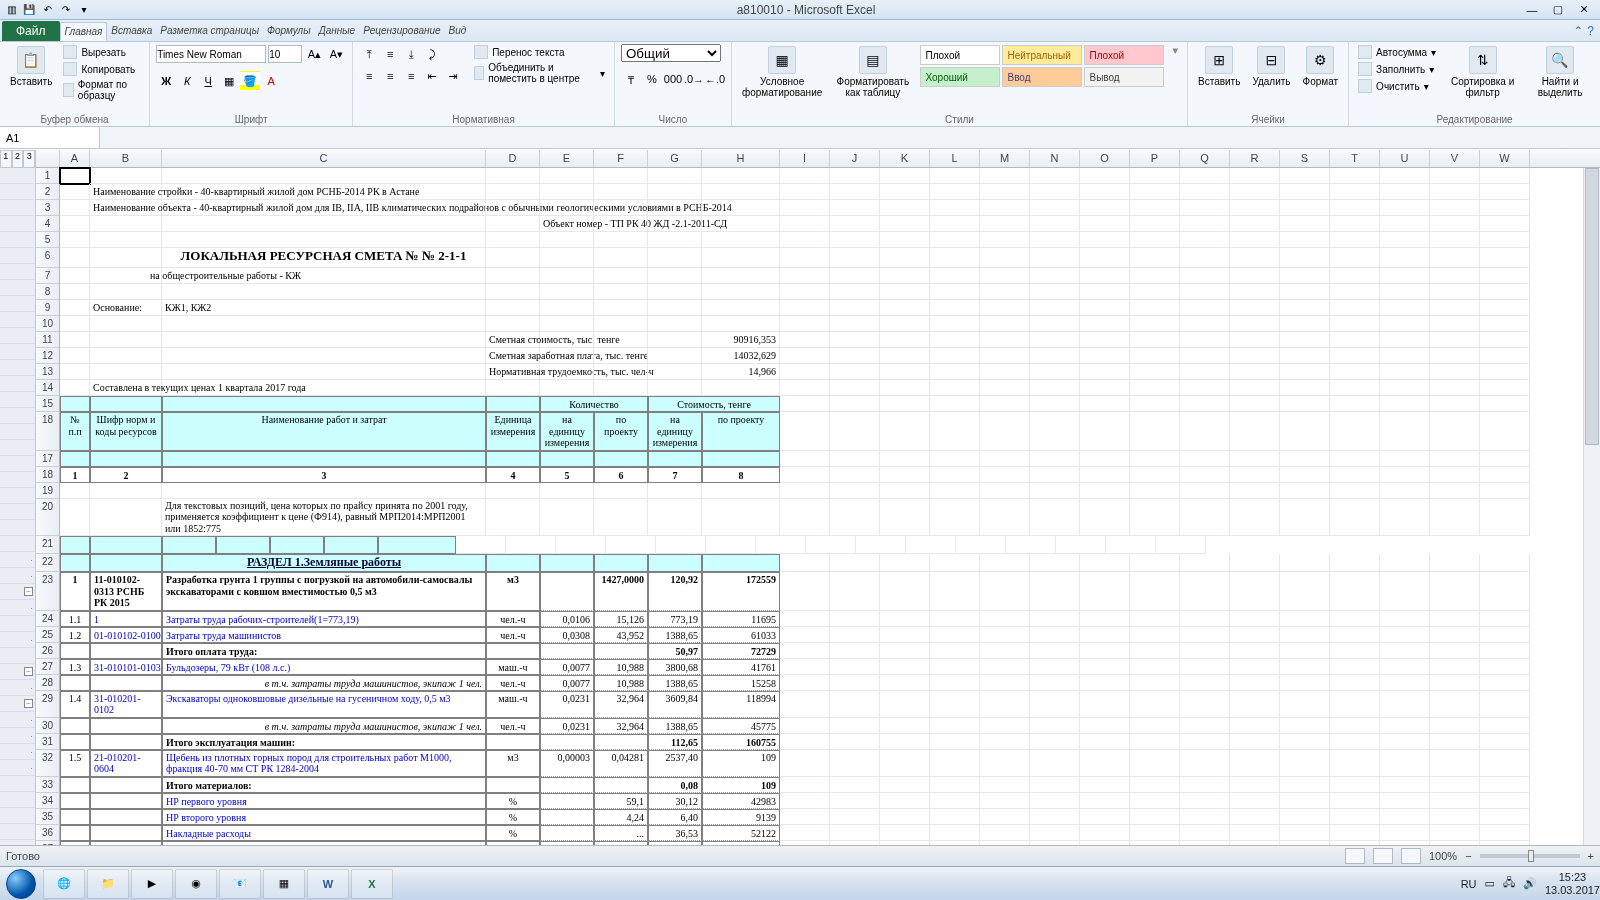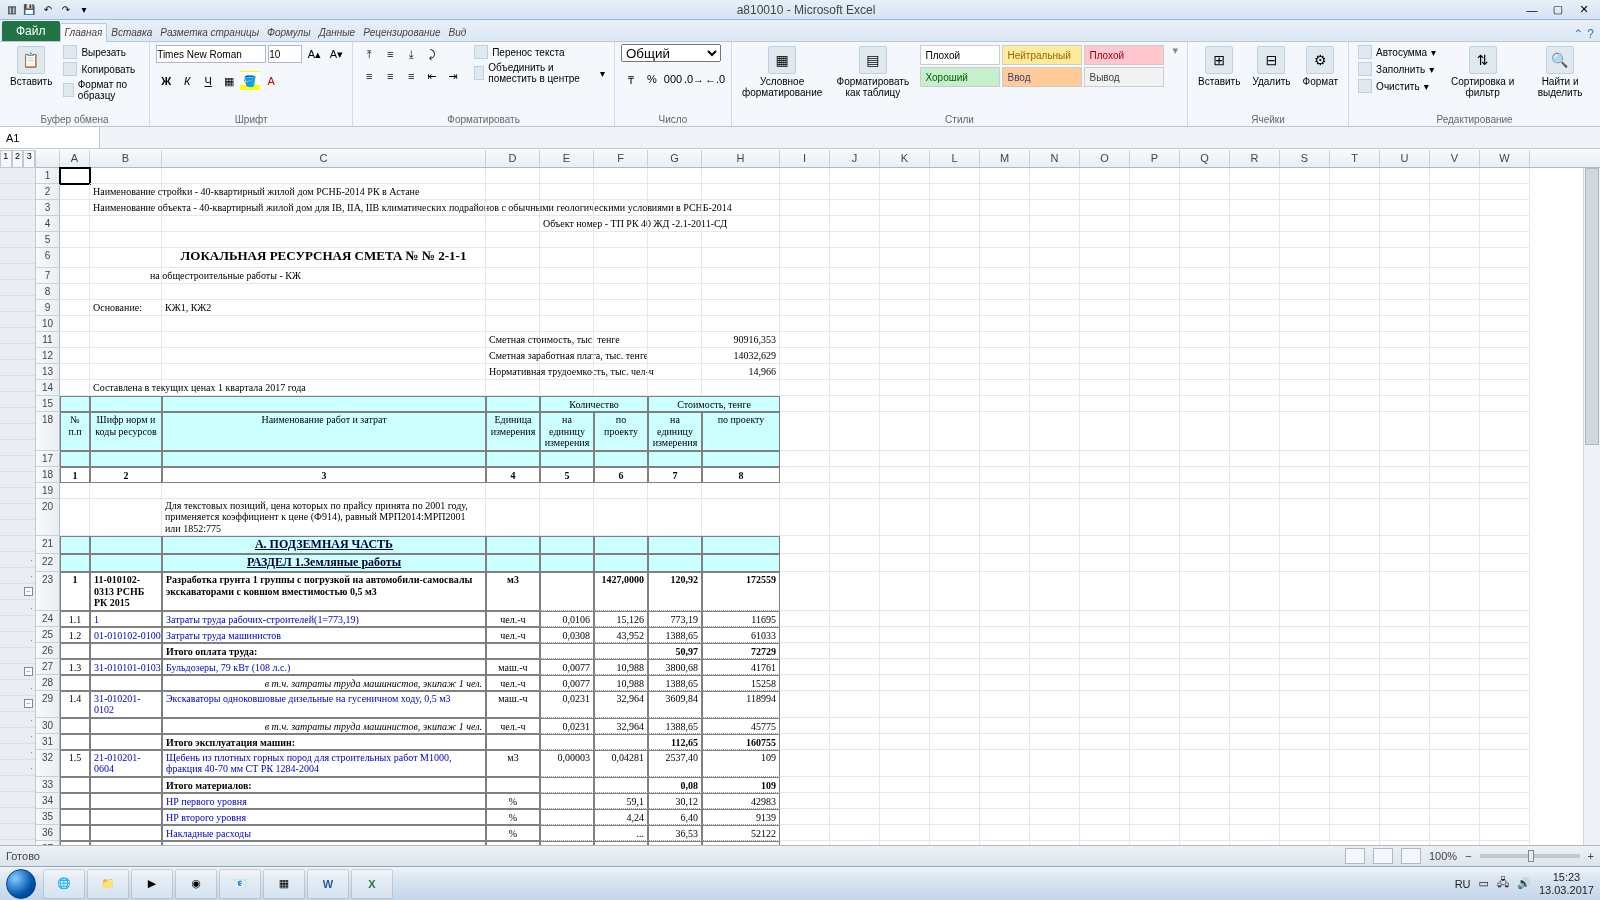--- a/index.html
+++ b/index.html
@@ -7,21 +7,21 @@
 
 
 .title-bar { height: 20px; background: linear-gradient(#e8f0f8,#d4e4f4); display: flex; align-items: center; padding: 0 4px; border-bottom: 1px solid #a0b8d0; }
 .title-bar .qat { display: flex; gap: 2px; align-items: center; }
 .title-bar .qat .ico { width: 16px; height: 16px; border: 1px solid transparent; display: inline-flex; align-items: center; justify-content: center; font-size: 10px; cursor: pointer; }
 .title-bar .title { flex: 1; text-align: center; color: #444; font-size: 12px; }
 .title-bar .win-ctl { display: flex; gap: 2px; }
 .title-bar .win-ctl span { width: 24px; height: 16px; display: inline-flex; align-items: center; justify-content: center; cursor: pointer; }
 
 
-.ribbon-tabs { height: 22px; background: linear-gradient(#e8f0f8,#dce8f4); display: flex; align-items: flex-end; padding-left: 2px; border-bottom: 1px solid #b8c8d8; }
+.ribbon-tabs { height: 22px; background: linear-gradient(#e8f0f8,#dce8f4); display: flex; align-items: center; padding-left: 2px; border-bottom: 1px solid #b8c8d8; }
 .file-tab { background: #217346; color: #fff; padding: 3px 14px; font-size: 12px; border-radius: 2px 2px 0 0; cursor: pointer; }
 .tab { padding: 3px 4px; font-size: 10px; color: #444; cursor: pointer; font-style: italic; }
 .tab.active { background: #f4f8fc; border: 1px solid #b8c8d8; border-bottom: 1px solid #f4f8fc; border-radius: 2px 2px 0 0; margin-bottom: -1px; }
 .ribbon-tabs .right { margin-left: auto; display: flex; gap: 4px; padding-right: 6px; }
 .ribbon-tabs .right span { cursor: pointer; color: #5577aa; font-size: 12px; }
 
 
 .ribbon { height: 85px; background: #f4f8fc; border-bottom: 1px solid #b8c8d8; display: flex; }
 .group { border-right: 1px solid #d0dce8; padding: 2px 6px 0 6px; display: flex; flex-direction: column; }
 .group-body { flex: 1; display: flex; align-items: flex-start; gap: 4px; }
@@ -100,21 +100,21 @@
 .status-bar .right { margin-left: auto; display: flex; gap: 8px; align-items: center; }
 .view-btn { width: 20px; height: 16px; border: 1px solid #b0b8c0; background: #f4f8fc; cursor: pointer; }
 .zoom-slider { width: 100px; height: 4px; background: #c0c8d0; position: relative; }
 .zoom-slider .th { position: absolute; left: 48%; top: -4px; width: 6px; height: 12px; background: #e8ecf0; border: 1px solid #888; }
 
 
 .taskbar { position: absolute; bottom: 0; left: 0; right: 0; height: 34px; background: linear-gradient(#f0f4f8,#d8e4f0 40%,#c4d6ea); border-top: 1px solid #90a8c0; display: flex; align-items: center; z-index: 10; }
 .start-orb { width: 42px; height: 34px; display: flex; align-items: center; justify-content: center; cursor: pointer; }
 .start-orb .orb { width: 30px; height: 30px; border-radius: 50%; background: radial-gradient(circle at 30% 30%, #8cf, #05a 60%, #037); border: 1px solid #048; }
 .task-ico { width: 42px; height: 30px; margin: 0 1px; background: rgba(255,255,255,0.3); border: 1px solid rgba(0,0,0,0.15); border-radius: 2px; display: flex; align-items: center; justify-content: center; cursor: pointer; }
-.tray { margin-left: auto; display: flex; align-items: center; gap: 8px; padding-right: 6px; color: #222; font-size: 11px; }
+.tray { margin-left: auto; display: flex; align-items: center; gap: 8px; color: #222; font-size: 11px; }
 .tray .clock { text-align: center; line-height: 1.1; }
 
 .vscroll { position: absolute; right: 0; top: 18px; bottom: 0; width: 17px; background: #eef2f6; border-left: 1px solid #d0d8e0; }
 .vscroll .thumb { position: absolute; top: 0; height: 40%; left: 1px; right: 1px; background: #d0d8e0; border: 1px solid #b0b8c0; }
 </style>
 </head>
 <body>
 
 <div class="title-bar">
   <div class="qat">
@@ -210,21 +210,21 @@
         </div>
       </div>
       <div class="small-stack" style="margin-left:4px">
         <div class="small-btn">
             <span class="ic"></span>
             <span>Перенос текста</span>
           </div>
         <div class="small-btn"><span class="ic"></span><span>Объединить и поместить в центре</span> ▾</div>
       </div>
     </div>
-    <div class="group-label">Форматировать</div>
+    <div class="group-label">Нормативная</div>
   </div>
 
   <div class="group">
     <div class="group-body" style="flex-direction:column">
       <select class="font-name" style="width:100px"><option>Общий</option></select>
       <div class="btn-row" style="margin-top:3px">
         <span class="tbtn">₸</span>
         <span class="tbtn">%</span>
         <span class="tbtn">000</span>
         <span class="tbtn">.0→</span>
@@ -911,21 +911,20 @@
           <div class="cell cR"></div>
           <div class="cell cR"></div>
           <div class="cell cR"></div>
           <div class="cell cR"></div>
           <div class="cell cR"></div>
         </div>
         <div class="row" style="height:18px">
           <div class="row-h">21</div>
           <div class="cell cA bg-cyan bd"></div>
           <div class="cell cB bg-cyan bd"></div>
-          <div class="cell cC bg-cyan bd ac b u" style="font-size:12px;color:#003">А. ПОДЗЕМНАЯ ЧАСТЬ</div>
           <div class="cell cD bg-cyan bd"></div>
           <div class="cell cE bg-cyan bd"></div>
           <div class="cell cF bg-cyan bd"></div>
           <div class="cell cG bg-cyan bd"></div>
           <div class="cell cH bg-cyan bd"></div>
           <div class="cell cR"></div>
           <div class="cell cR"></div>
           <div class="cell cR"></div>
           <div class="cell cR"></div>
           <div class="cell cR"></div>

